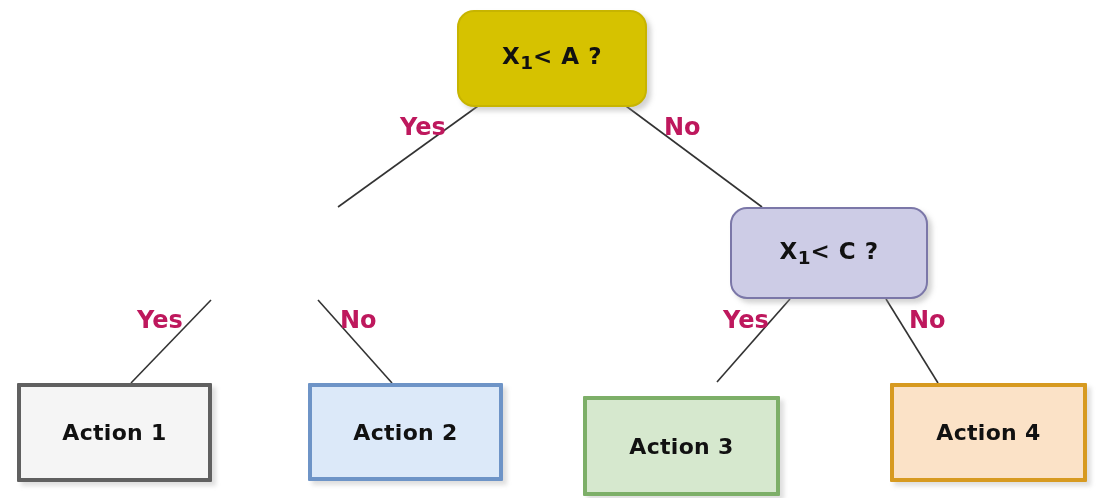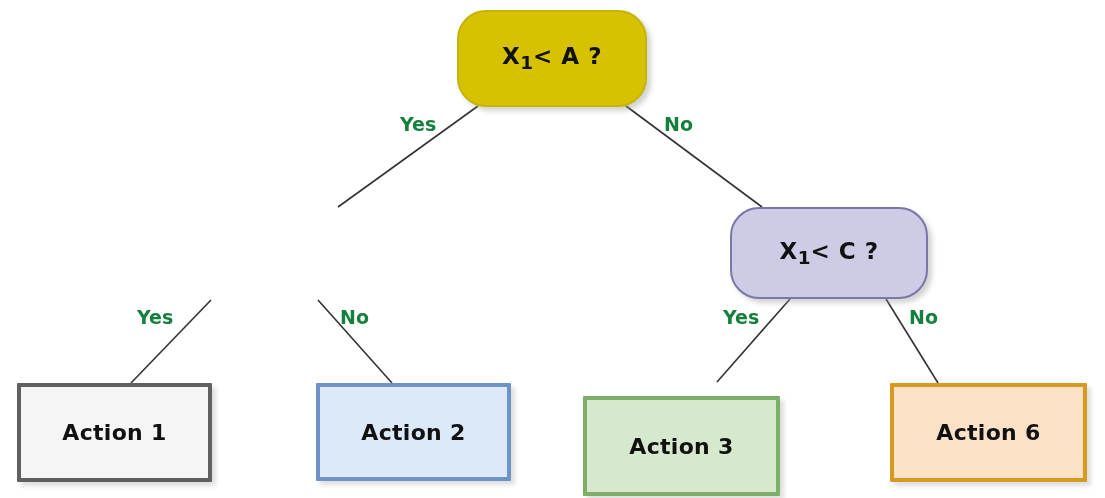--- a/index.html
+++ b/index.html
@@ -30,21 +30,21 @@
     box-sizing: border-box;
     display: flex;
     align-items: center;
     justify-content: center;
     text-align: center;
     color: #111111;
     font-weight: bold;
     z-index: 3;
   }
   .decision {
-    border-radius: 29px;
+    border-radius: 17px;
     border-style: solid;
     border-width: 2px;
     font-size: 23px;
     letter-spacing: 0.5px;
     box-shadow: 4px 4px 5px rgba(150,150,150,0.42);
   }
   .action {
     border-style: solid;
     border-width: 4px;
     border-radius: 1px;
@@ -57,23 +57,23 @@
     white-space: pre;
   }
   .sub {
     font-size: 0.80em;
     vertical-align: -0.28em;
     font-weight: bold;
     letter-spacing: 0;
   }
   .edge-label {
     position: absolute;
-    font-size: 19px;
+    font-size: 24px;
     font-weight: bold;
-    color: #15803d;
+    color: #be185d;
     white-space: nowrap;
     z-index: 4;
   }
 </style>
 </head>
 <body>
 
 <div id="canvas">
   <svg id="edges" viewBox="0 0 1105 498">
       <line x1="478" y1="106" x2="338" y2="207" stroke="#333333" stroke-width="1.6"></line>
@@ -85,28 +85,28 @@
     </svg>
 <div class="node decision" style="left: 457px; top: 10px; width: 190px; height: 97px; background: rgb(214, 194, 0); border-color: rgb(199, 180, 0);">
       <span class="label-text"><span>X</span><span class="sub">1</span><span>&lt; A ?</span></span>
     </div>
     <div class="node decision" style="left: 730px; top: 207px; width: 198px; height: 92px; background: rgb(205, 204, 230); border-color: rgb(123, 119, 168); text-align: right;">
       <span class="label-text"><span>X</span><span class="sub">1</span><span>&lt; C ?</span></span>
     </div>
     <div class="node action" style="left: 17px; top: 383px; width: 195px; height: 99px; background: rgb(245, 245, 245); border-color: rgb(96, 96, 96); justify-content: center;">
       <span class="label-text">Action 1</span>
     </div>
-    <div class="node action" style="left: 316px; top: 383px; width: 195px; height: 98px; background: rgb(220, 233, 249); border-color: rgb(110, 148, 199);">
+    <div class="node action" style="left: 308px; top: 383px; width: 195px; height: 98px; background: rgb(220, 233, 249); border-color: rgb(110, 148, 199);">
       <span class="label-text">Action 2</span>
     </div>
     <div class="node action" style="left: 583px; top: 396px; width: 197px; height: 100px; background: rgb(214, 232, 206); border-color: rgb(125, 175, 104);">
       <span class="label-text">Action 3</span>
     </div>
     <div class="node action" style="left: 890px; top: 383px; width: 197px; height: 99px; background: rgb(251, 226, 199); border-color: rgb(215, 154, 32);">
-      <span class="label-text">Action 6</span>
+      <span class="label-text">Action 4</span>
     </div>
     <div class="edge-label" style="left: 400px; top: 113px;">Yes</div>
     <div class="edge-label" style="left: 664px; top: 113px;">No</div>
     <div class="edge-label" style="left: 137px; top: 306px;">Yes</div>
     <div class="edge-label" style="left: 340px; top: 306px;">No</div>
     <div class="edge-label" style="left: 723px; top: 306px;">Yes</div>
     <div class="edge-label" style="left: 909px; top: 306px;">No</div>
   </div>
 
 </body></html>

